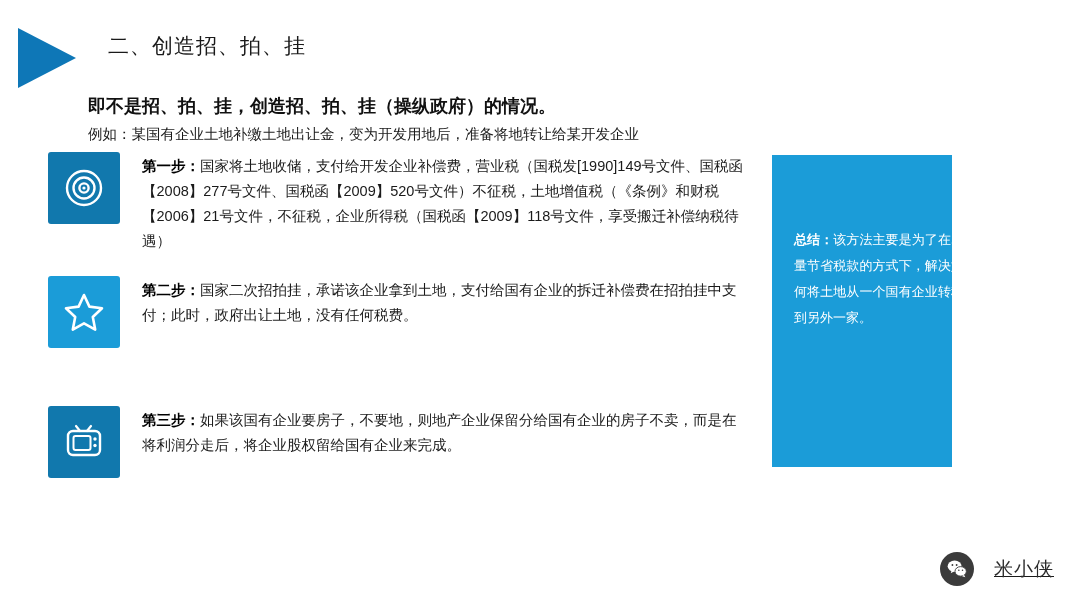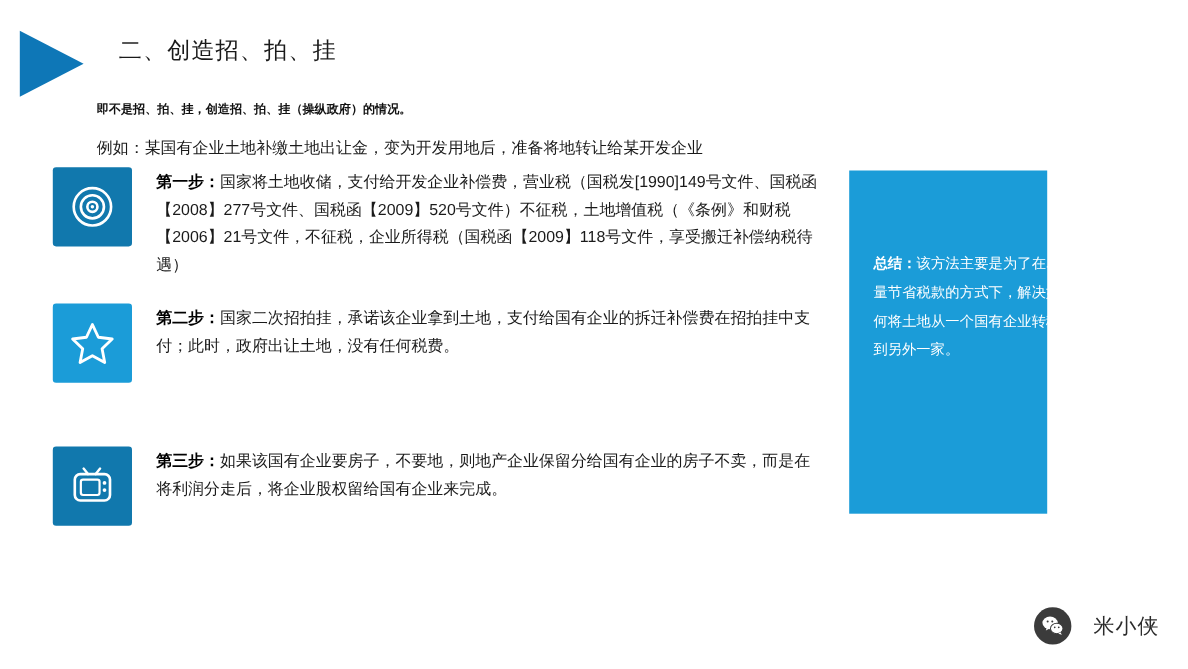--- a/index.html
+++ b/index.html
@@ -46,31 +46,31 @@
   }
 
   
   .lead-block {
     position: absolute;
     left: 88px;
     top: 92px;
     width: 720px;
   }
   .lead-bold {
-    font-size: 11px;
+    font-size: 18px;
     font-weight: bold;
     color: #111111;
     line-height: 1.6;
   }
   .lead-normal {
     font-size: 14.5px;
     font-weight: 400;
     color: #1a1a1a;
     line-height: 1.6;
-    margin-top: 14px;
+    margin-top: 2px;
   }
 
   
   .steps {
     position: absolute;
     left: 48px;
     top: 152px;
     width: 700px;
   }
   .step-row {
@@ -133,20 +133,21 @@
   }
 
   
   .watermark {
     position: absolute;
     right: 26px;
     bottom: 22px;
     display: flex;
     align-items: center;
     gap: 20px;
+    text-decoration: underline;
   }
   .wm-badge {
     width: 34px;
     height: 34px;
     border-radius: 50%;
     background: #3b3b3b;
     position: relative;
     display: flex;
     align-items: center;
     justify-content: center;

